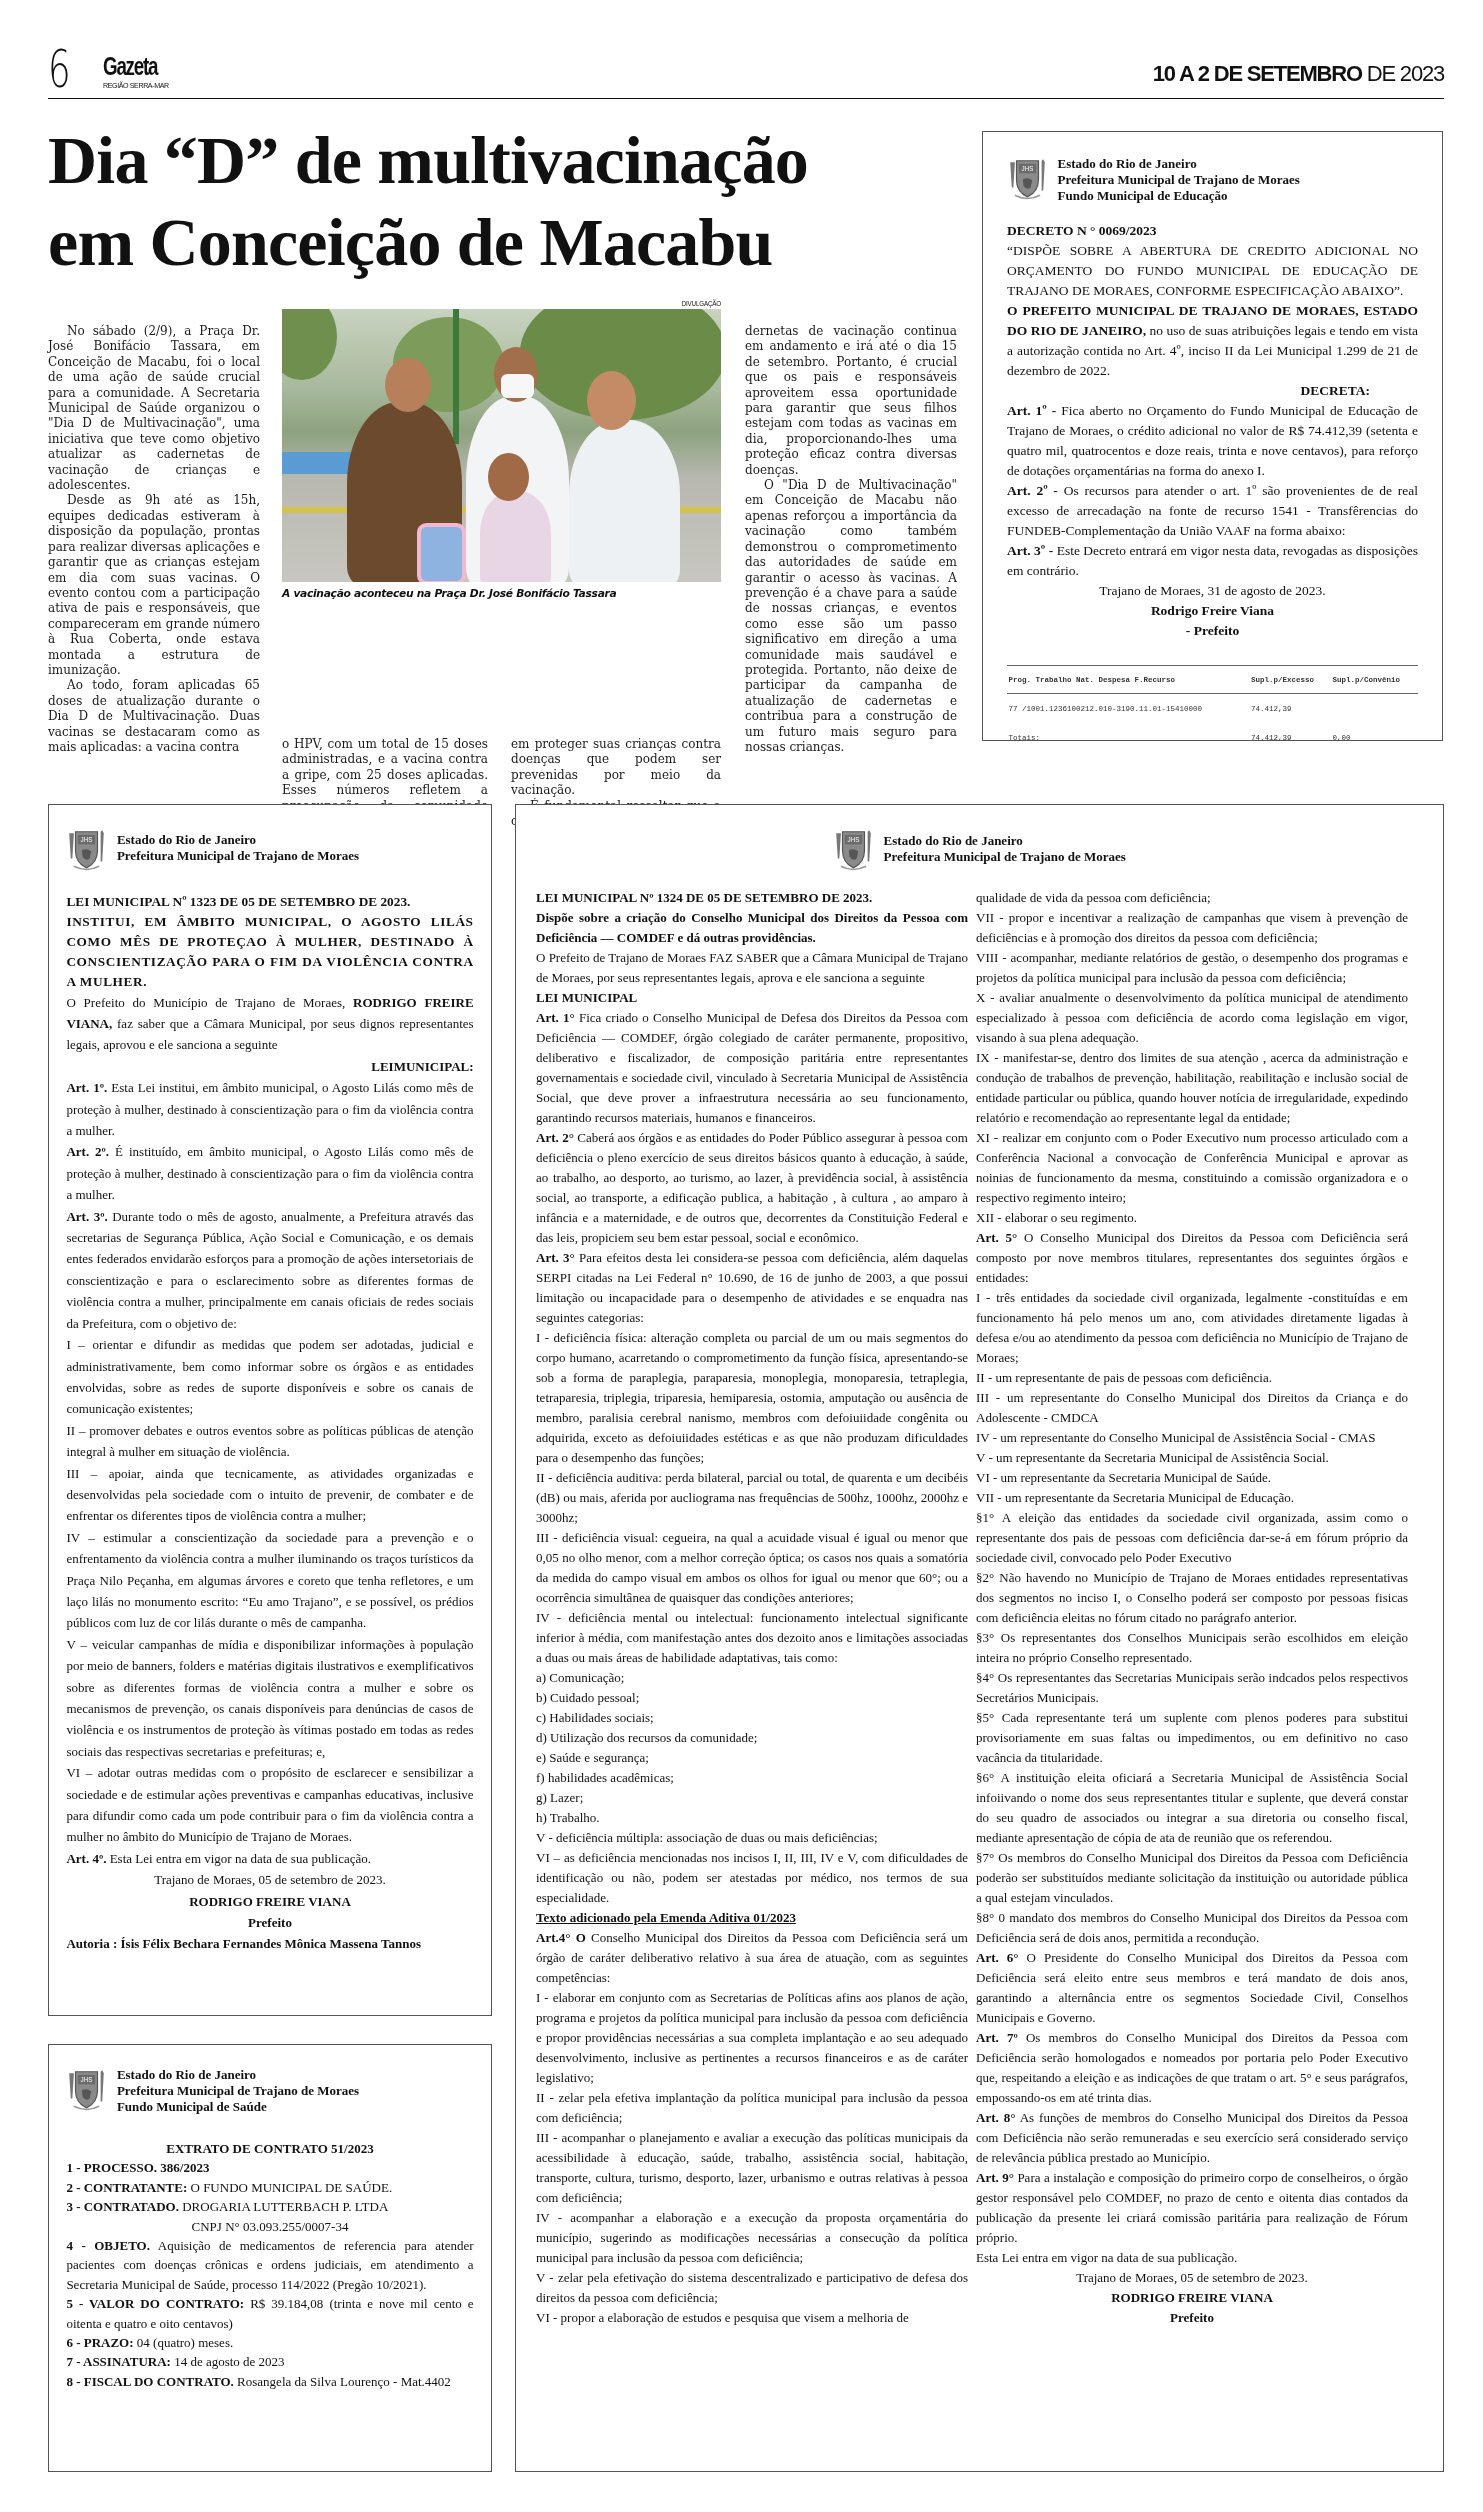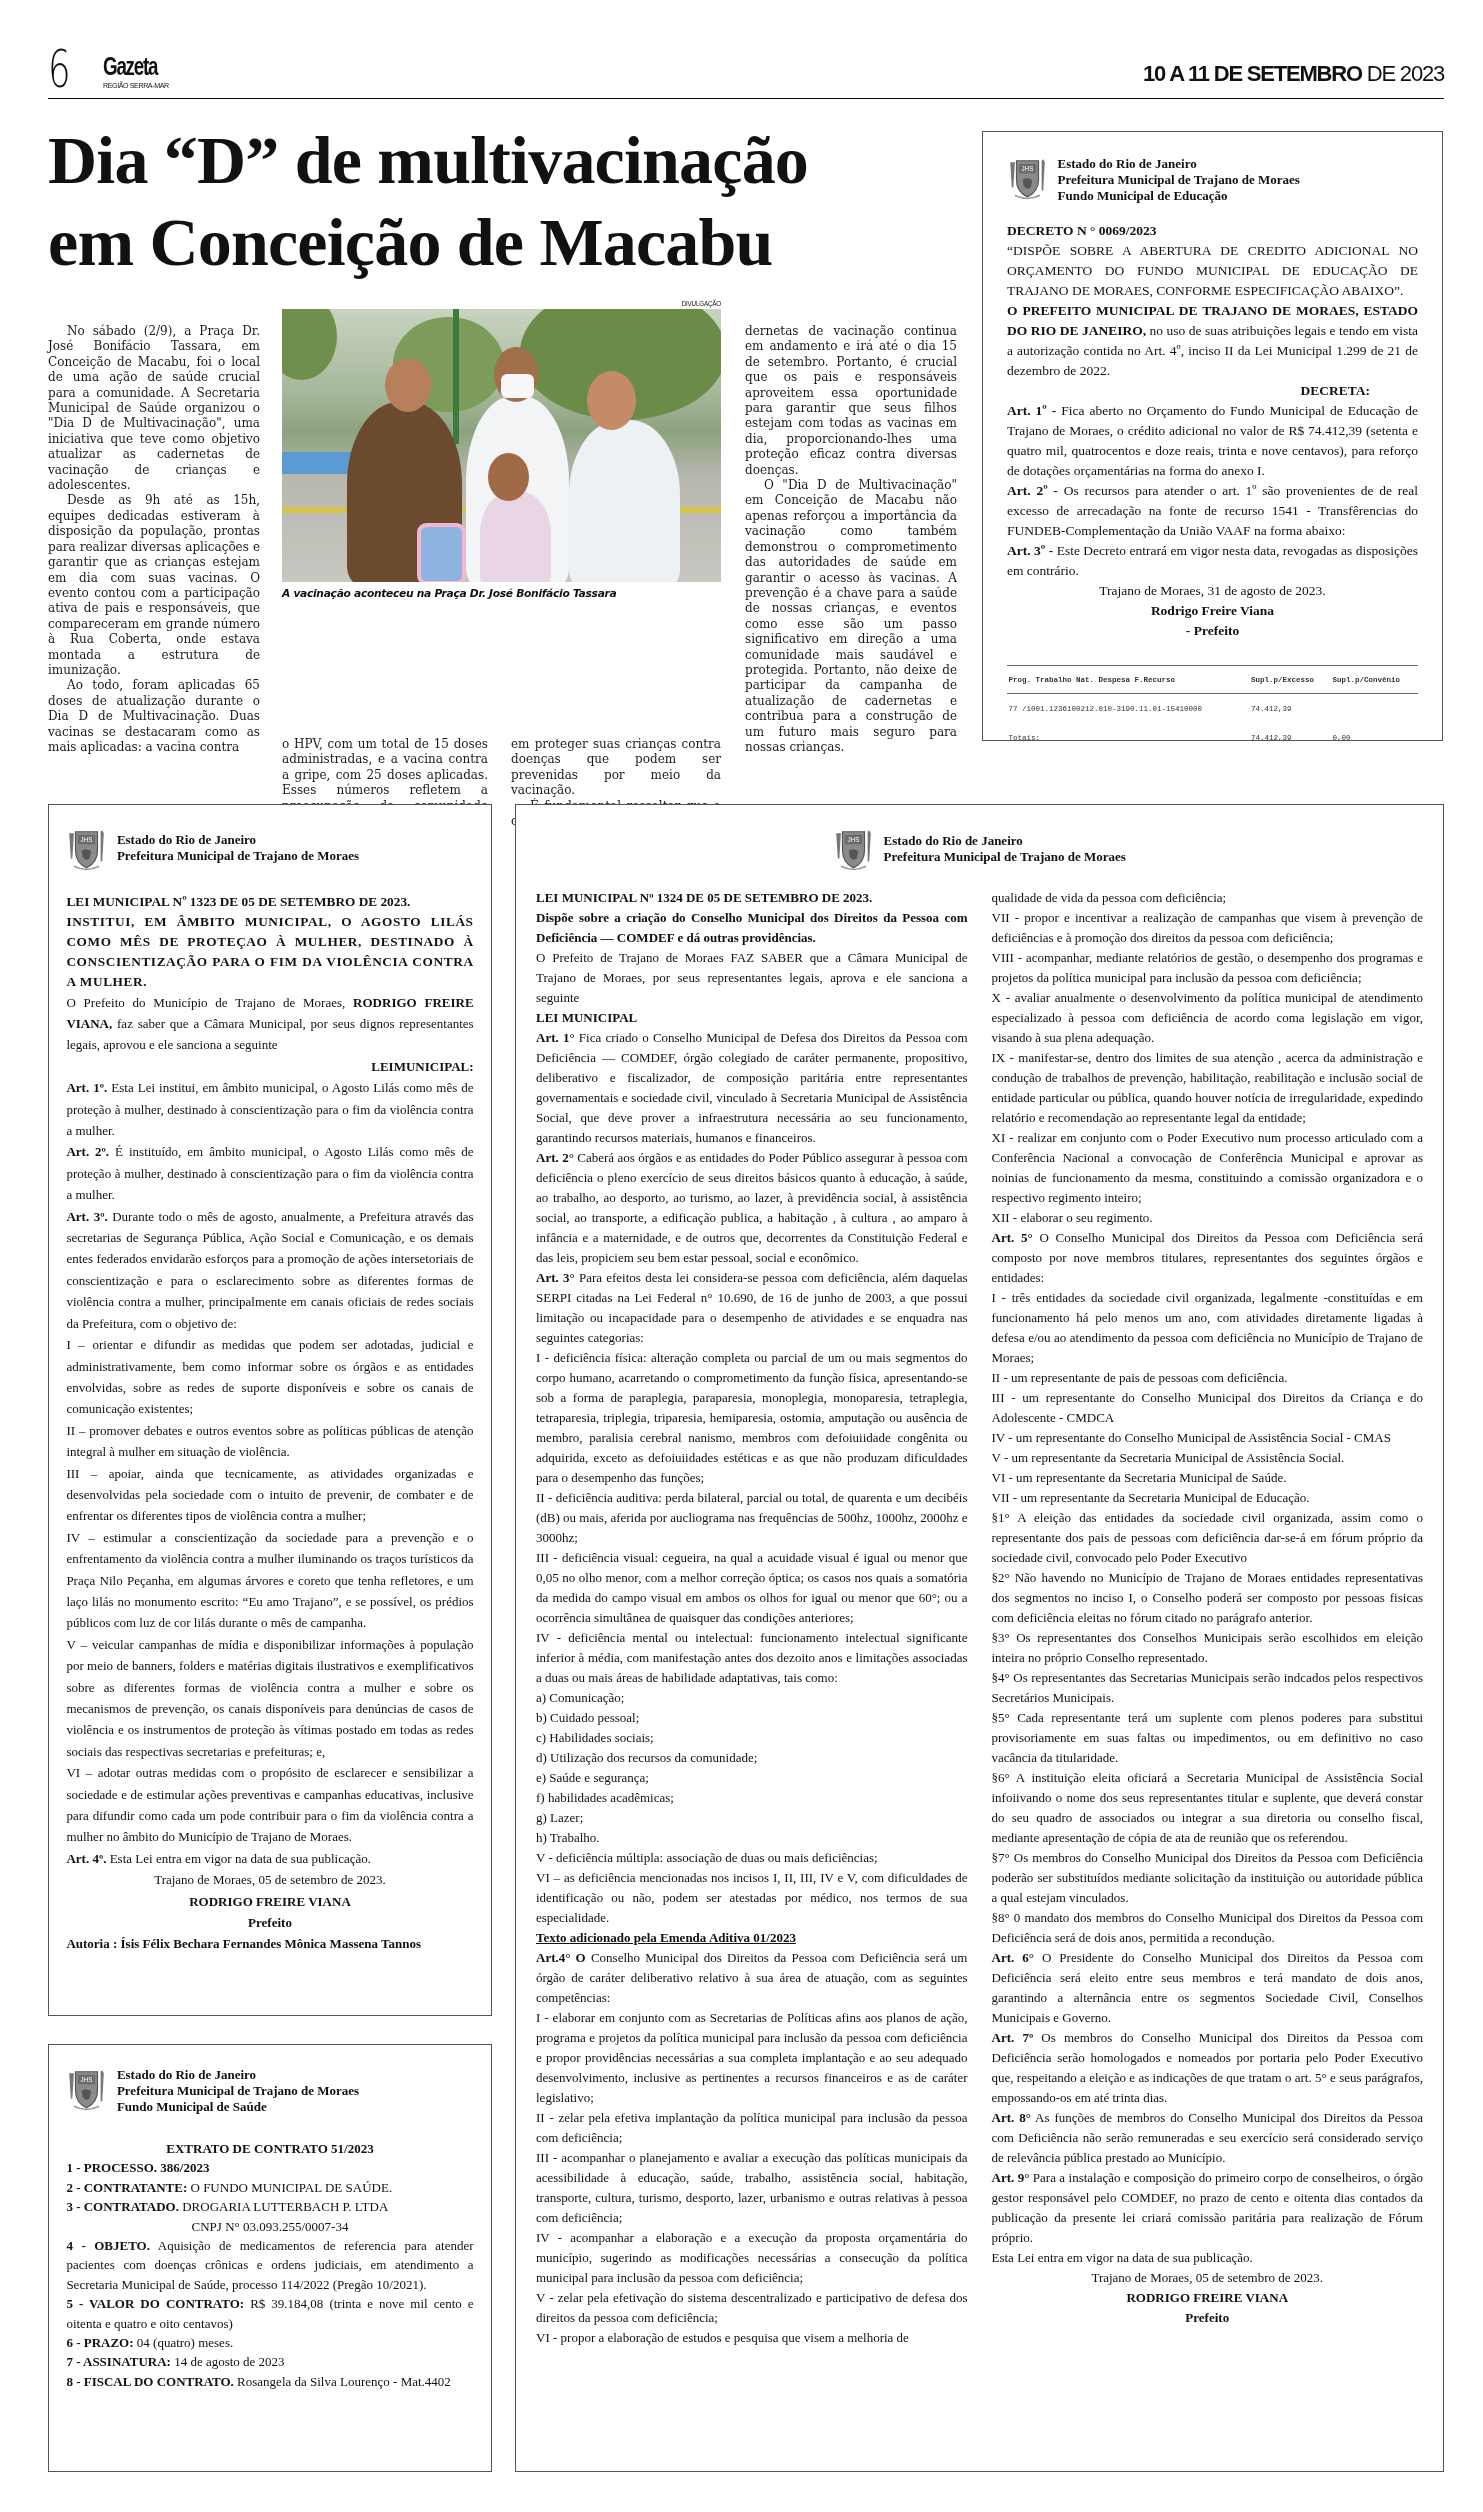--- a/index.html
+++ b/index.html
@@ -65,35 +65,35 @@
   .lei1323 .box-body { margin-top: 20.6px; font-size: 13px; line-height: 21.4px; }
   .lei1323 .title { font-weight: bold; font-size: 13.3px; line-height: 20px; text-align: justify; }
 
   
   .contrato { left: 48px; top: 2044px; width: 444px; height: 428px; padding: 22px 17.4px 16px 17.4px; }
   .contrato .box-body { margin-top: 24px; font-size: 13px; line-height: 19.4px; }
 
   
   .lei1324 { left: 515px; top: 804px; width: 929px; height: 1668px; padding: 22px 20px 16px 20px; }
   .lei1324 .box-head { justify-content: center; }
-  .lei1324 .cols { display: flex; gap: 24px; margin-top: 17.4px; }
+  .lei1324 .cols { display: flex; gap: 8px; margin-top: 17.4px; }
   .lei1324 .col { width: 432px; font-size: 13px; line-height: 20px; text-align: justify; hyphens: auto; }
   .lei1324 .col p { margin: 0; }
 </style>
 </head>
 <body>
 
 <header class="masthead">
   <div class="page-num">6</div>
   <div class="brand">
     <span class="brand-name">Gazeta</span>
     <span class="brand-sub">REGIÃO SERRA-MAR</span>
   </div>
   <div class="issue-date">
-    <b>10 A 11 DE SETEMBRO</b>
+    <b>10 A 2 DE SETEMBRO</b>
     <span>DE 2023</span>
   </div>
 </header>
 
 <h1 class="headline">
   <span>Dia “D” de multivacinação</span><br>
   <span>em Conceição de Macabu</span>
 </h1>
 
 <div class="article-col col1">

